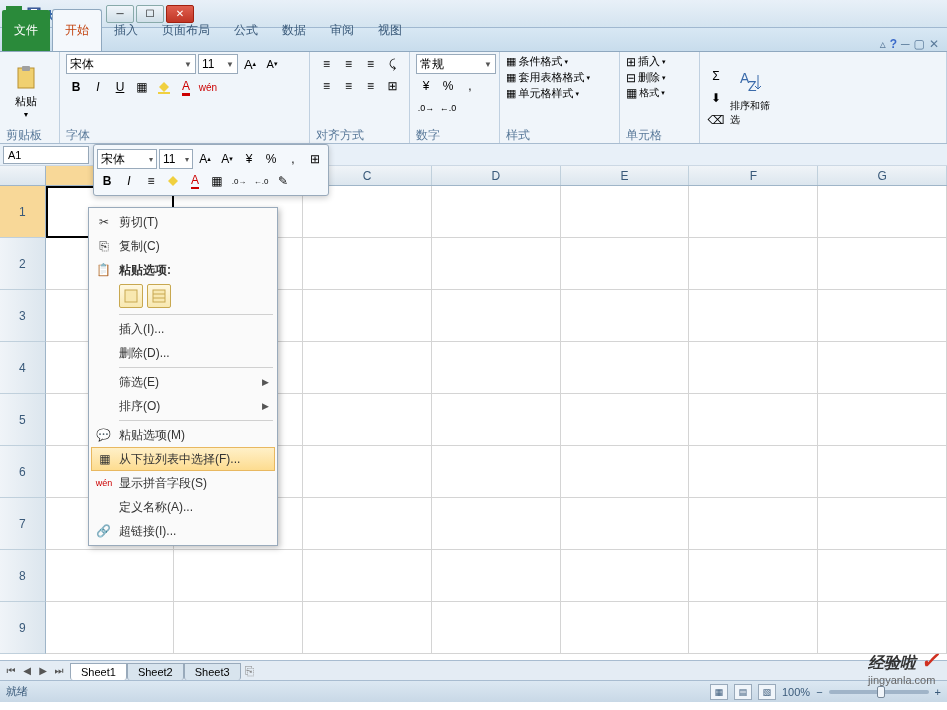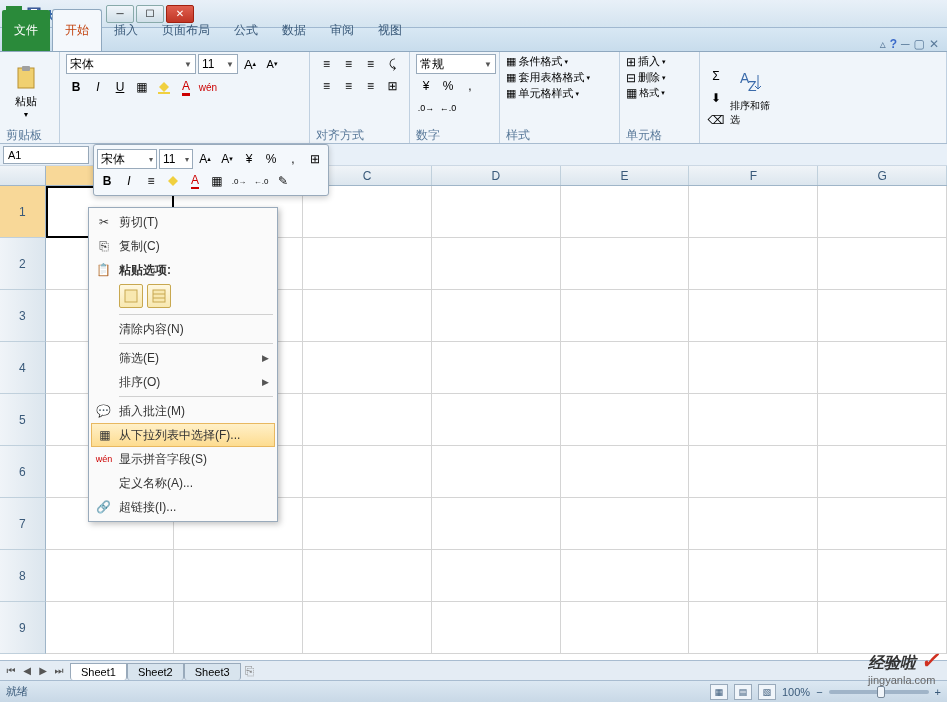--- a/index.html
+++ b/index.html
@@ -185,20 +185,21 @@
               <path d="M3 8 L8 3 L13 8 L8 13 Z" fill="#f0d040"></path>
               <rect x="2" y="13" width="12" height="2" fill="#f0d040"></rect>
             </svg>
           </span>
         <span class="mini-btn">
             <span style="color:#c00;border-bottom:3px solid #c00">A</span>
           </span>
         <span class="mini-btn" style="color:#c00;font-size:10px">wén</span>
       </div>
     </div>
+    <div class="ribbon-group-label">字体</div>
   </div>
 
   <div class="ribbon-group" style="width:100px">
     <div class="rg-body" style="flex-direction:column;gap:2px">
       <div class="font-row">
         <span class="mini-btn">≡</span>
         <span class="mini-btn">≡</span>
         <span class="mini-btn">≡</span>
         <span class="mini-btn">⤹</span>
       </div>
@@ -493,35 +494,38 @@
     <div class="paste-opt">
         <svg width="16" height="16">
           <rect x="2" y="2" width="12" height="12" fill="#f8e8b0" stroke="#c8a850"></rect>
           <line x1="2" y1="6" x2="14" y2="6" stroke="#c8a850"></line>
           <line x1="2" y1="10" x2="14" y2="10" stroke="#c8a850"></line>
         </svg>
       </div>
   </div>
   <div class="cm-sep"></div>
   <div class="cm-item">
-    <span>清除内容(N)</span>
+    <span>插入(I)...</span>
+  </div>
+  <div class="cm-item">
+    <span>删除(D)...</span>
   </div>
   <div class="cm-sep"></div>
   <div class="cm-item">
     <span>筛选(E)</span>
       <span class="cm-arrow">▶</span>
   </div>
   <div class="cm-item">
     <span>排序(O)</span>
       <span class="cm-arrow">▶</span>
   </div>
   <div class="cm-sep"></div>
   <div class="cm-item">
     <span class="cm-icon">💬</span>
-    <span>插入批注(M)</span>
+    <span>粘贴选项(M)</span>
   </div>
   <div class="cm-item hover">
     <span class="cm-icon">▦</span>
     <span>从下拉列表中选择(F)...</span>
   </div>
   <div class="cm-item">
     <span class="cm-icon" style="color:#c00;font-size:9px">wén</span>
     <span>显示拼音字段(S)</span>
   </div>
   <div class="cm-item">

